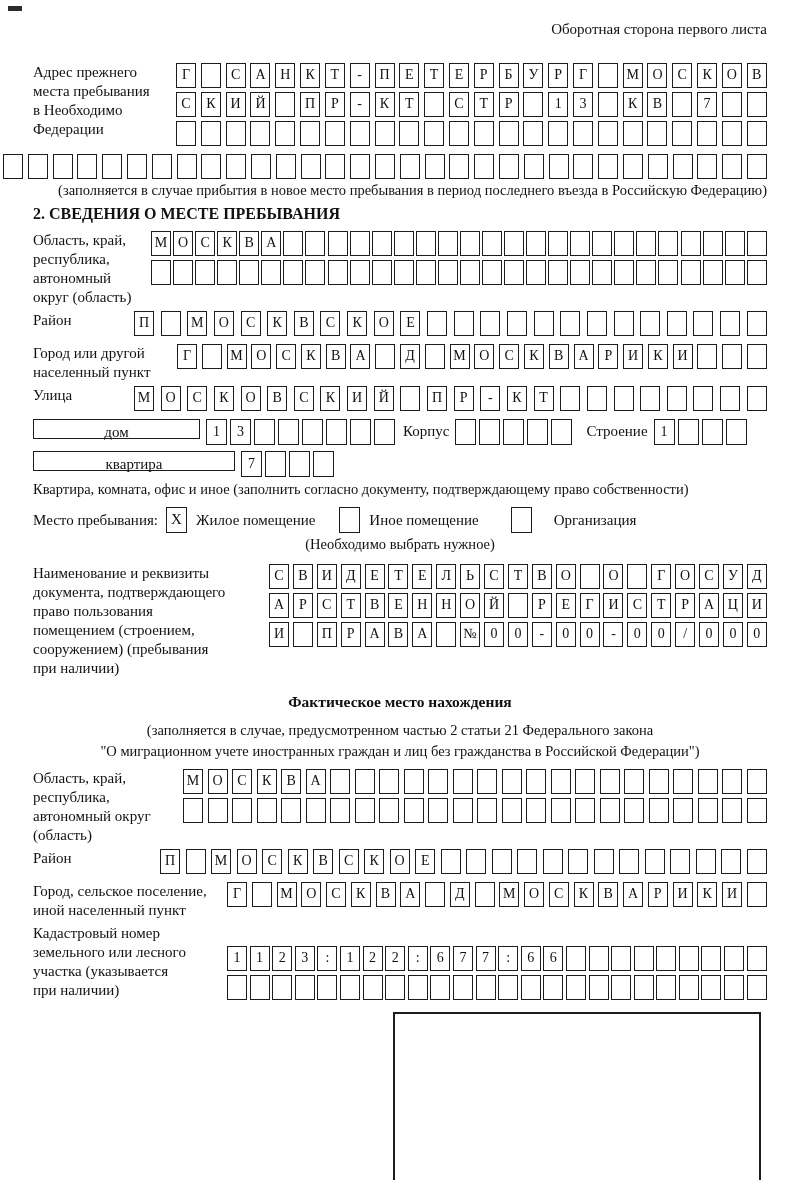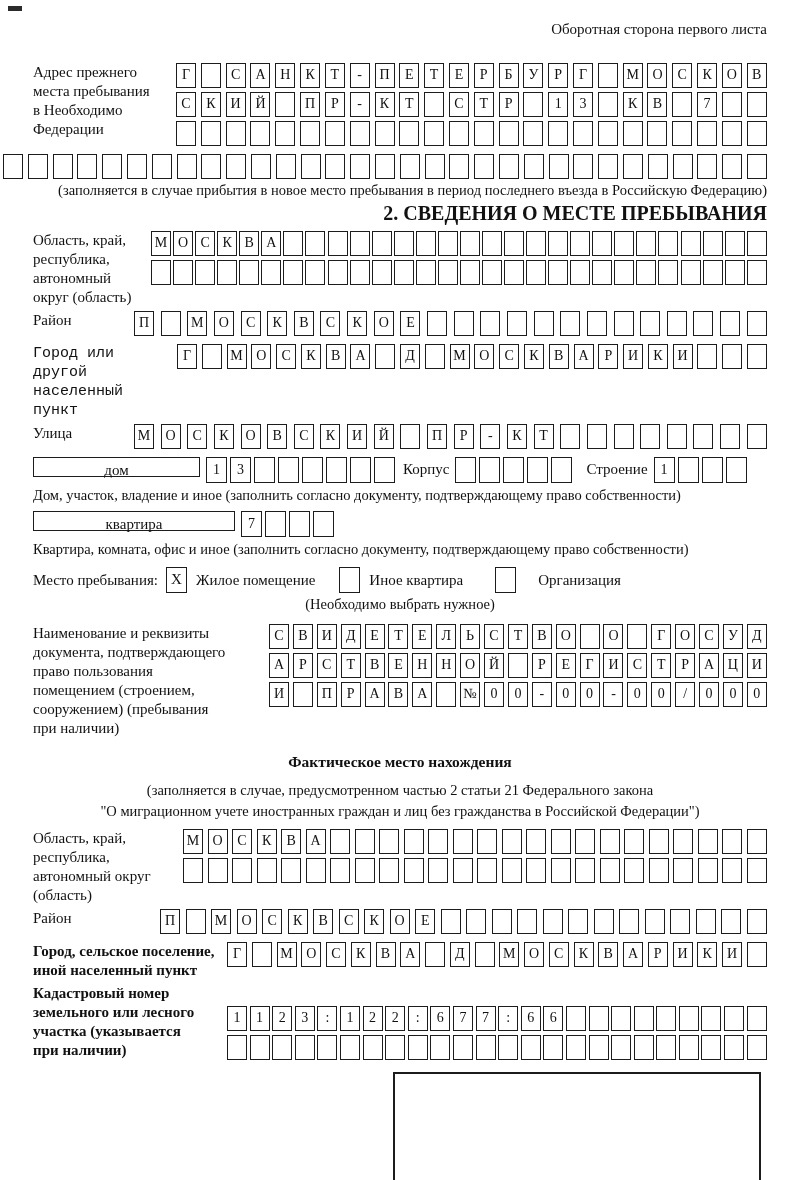--- a/index.html
+++ b/index.html
@@ -22,25 +22,25 @@
   .cell {
     box-sizing:border-box; flex-shrink:0;
     width:20px; height:25px; border:1.5px solid #1c1c1c;
     font-size:14px; line-height:22px; text-align:center;
     background:#fff;
   }
   .fullrow { margin-left:-30px; margin-bottom:2px; }
 
   .caption { font-size:14.5px; }
   .center { text-align:right; }
-  .sec-title { text-align:right; font-weight:bold; font-size:20px; margin:4px 0 8px 0; }
+  .sec-title { text-align:left; font-weight:bold; font-size:16px; margin:4px 0 8px 0; }
 
   .w143 { width:143px; } .w118 { width:118px; } .w101 { width:101px; }
-  .w144 { width:144px;font-family:Liberation Mono, monospace; } .w236 { width:236px; } .w150 { width:150px; }
-  .w127 { width:127px; } .w194 { width:194px;font-weight:bold; }
+  .w144 { width:144px; } .w236 { width:236px; } .w150 { width:150px; }
+  .w127 { width:127px; } .w194 { width:194px; }
 
   .houserow { display:flex; align-items:flex-start; margin-bottom:3px; }
   .boxlabel {
     box-sizing:border-box; border:1.5px solid #1c1c1c; height:20px;
     text-align:center; line-height:25px; font-size:15px; flex-shrink:0;
   }
   .minirow { display:flex; gap:3px; flex-shrink:0; }
   .minirow .cell { width:21px; height:26px; line-height:23px; }
   .inline-lbl { padding:3px 6px 0 8px; flex-shrink:0; }
 
@@ -387,39 +387,38 @@
         <div class="cell"></div>
       </div>
     <div class="inline-lbl" style="padding-left:14px;">Строение</div>
     <div class="minirow">
         <div class="cell">1</div>
         <div class="cell"></div>
         <div class="cell"></div>
         <div class="cell"></div>
       </div>
   </div>
-  <div class="caption">Дом, участок, владение и иное (заполнить согласно документу, подтверждающему право собственности)</div>
 
   <div class="houserow" style="margin-top:6px;">
     <div class="boxlabel" style="width:202px;">квартира</div>
     <div class="minirow" style="margin-left:6px;">
         <div class="cell">7</div>
         <div class="cell"></div>
         <div class="cell"></div>
         <div class="cell"></div>
       </div>
   </div>
   <div class="caption">Квартира, комната, офис и иное (заполнить согласно документу, подтверждающему право собственности)</div>
 
   <div class="stayrow">
     <span>Место пребывания:</span>
     <span class="cbox" style="margin-left:8px;">X</span>
     <span class="stay-text">Жилое помещение</span>
     <span class="cbox" style="margin-left:14px;"></span>
-    <span class="stay-text">Иное квартира</span>
+    <span class="stay-text">Иное помещение</span>
     <span class="cbox" style="margin-left:22px;"></span>
     <span class="stay-text" style="padding-left:22px;">Организация</span>
   </div>
   <div class="stay-note">(Необходимо выбрать нужное)</div>
 
   <div class="strip">
     <div class="lbl w236">
         <div>Наименование и реквизиты</div>
         <div>документа, подтверждающего</div>
         <div>право пользования</div>

